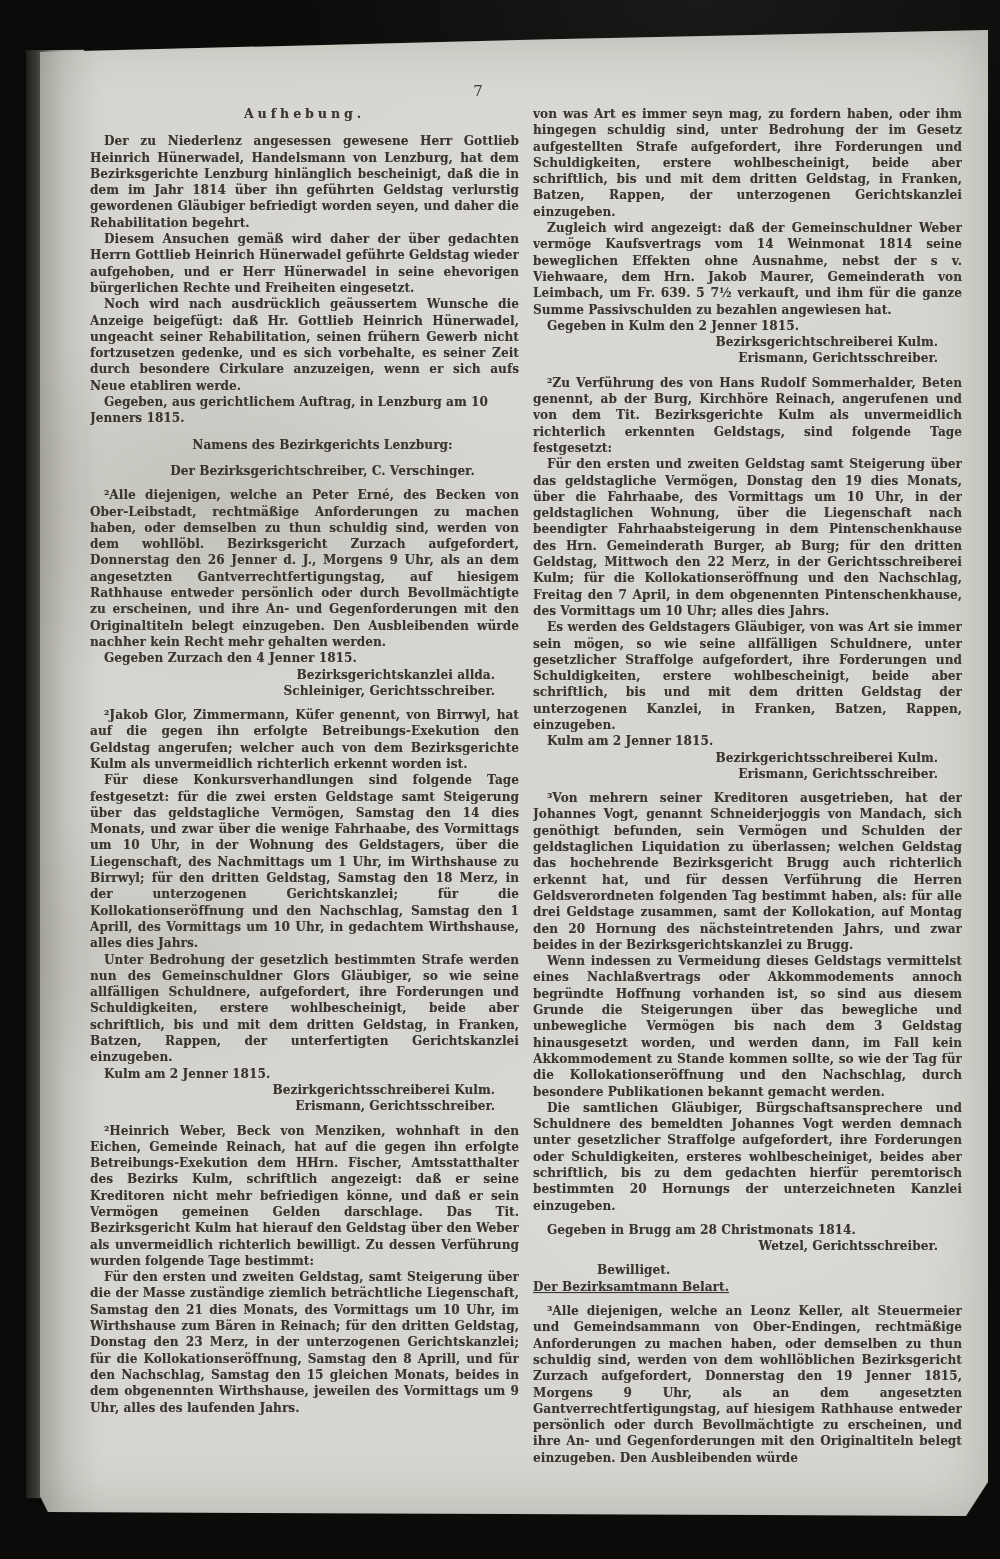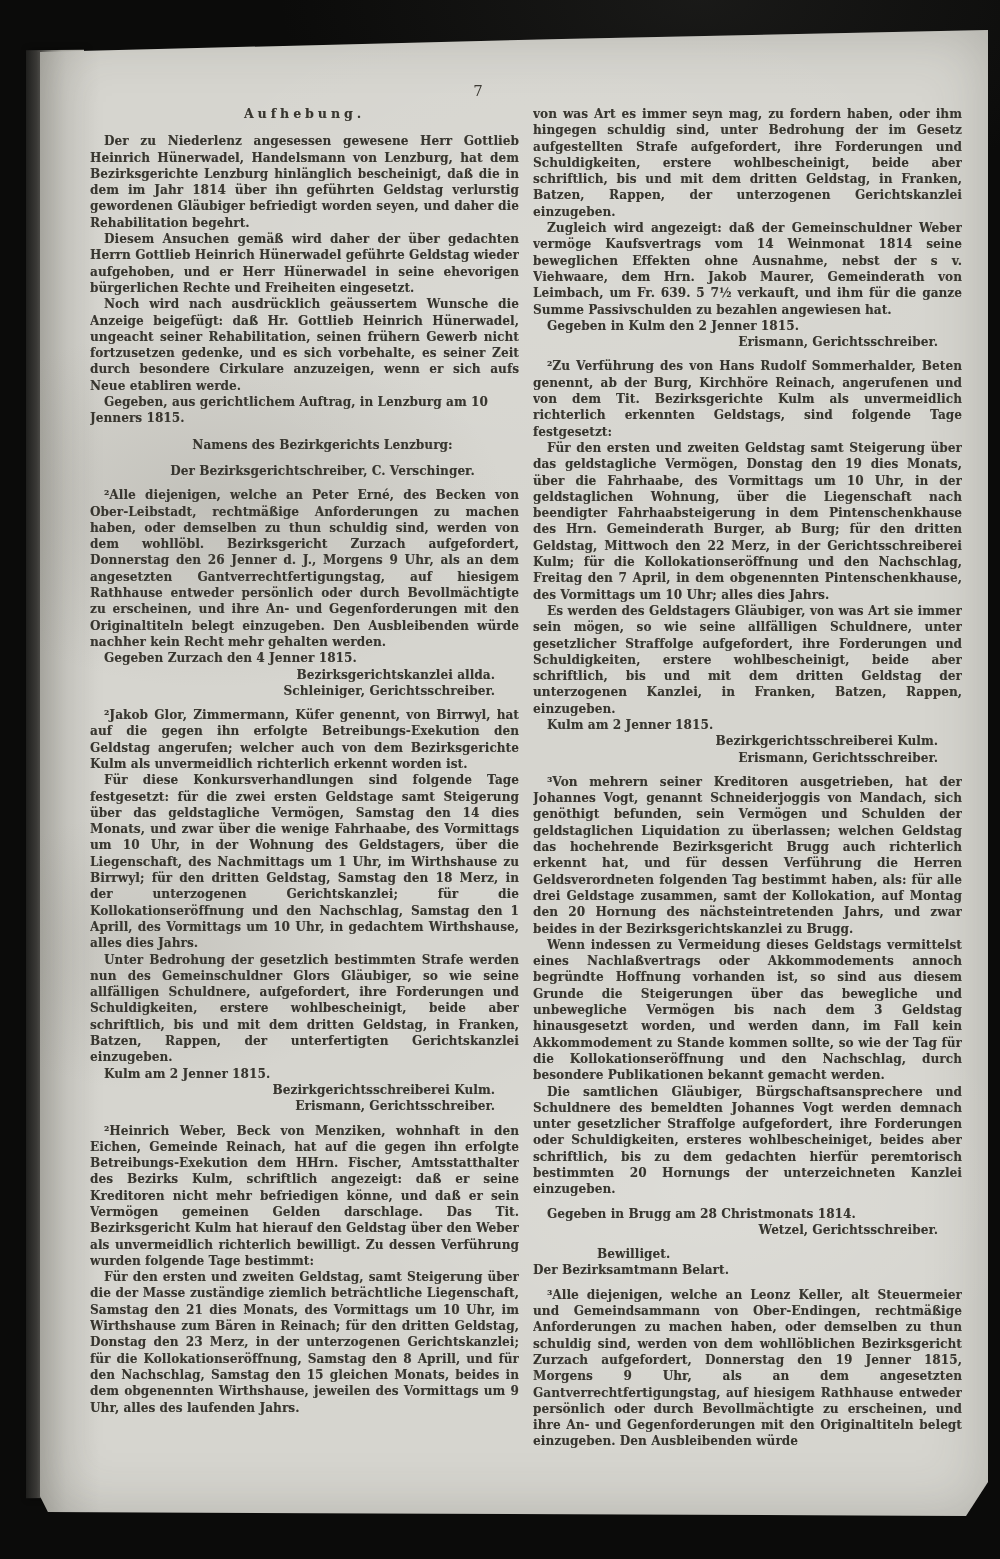--- a/index.html
+++ b/index.html
@@ -46,21 +46,21 @@
     letter-spacing:.1px;
     text-shadow:.3px .3px .4px rgba(52,50,44,.35);
   }
   .heading{text-align:center;font-size:12.5px;letter-spacing:4px;margin-bottom:11px;}
   .para{text-align:justify;text-indent:14px;}
   .noindent{text-indent:0;}
   .date{text-indent:14px;}
   .center{text-align:center;padding-left:36px;margin-top:10px;}
   .sig{text-align:right;padding-right:24px;}
   .plain{padding-left:64px;}
-  .plain2{padding-left:0;}
+  .plain2{padding-left:0;text-decoration:underline;}
   .gap{margin-top:8px;}
 </style>
 </head>
 <body>
 
 <div class="stage">
   <div class="page-edge"></div>
   <div class="paper">
     <div class="pagenum">7</div>
     <div class="cols">
@@ -82,20 +82,21 @@
           <div class="blk date">Kulm am 2 Jenner 1815.</div>
           <div class="blk sig">Bezirkgerichtsschreiberei Kulm.</div>
           <div class="blk sig">Erismann, Gerichtsschreiber.</div>
           <div class="blk para gap">²Heinrich Weber, Beck von Menziken, wohnhaft in den Eichen, Gemeinde Reinach, hat auf die gegen ihn erfolgte Betreibungs-Exekution dem HHrn. Fischer, Amtsstatthalter des Bezirks Kulm, schriftlich angezeigt: daß er seine Kreditoren nicht mehr befriedigen könne, und daß er sein Vermögen gemeinen Gelden darschlage. Das Tit. Bezirksgericht Kulm hat hierauf den Geldstag über den Weber als unvermeidlich richterlich bewilligt. Zu dessen Verführung wurden folgende Tage bestimmt:</div>
           <div class="blk para">Für den ersten und zweiten Geldstag, samt Steigerung über die der Masse zuständige ziemlich beträchtliche Liegenschaft, Samstag den 21 dies Monats, des Vormittags um 10 Uhr, im Wirthshause zum Bären in Reinach; für den dritten Geldstag, Donstag den 23 Merz, in der unterzogenen Gerichtskanzlei; für die Kollokationseröffnung, Samstag den 8 Aprill, und für den Nachschlag, Samstag den 15 gleichen Monats, beides in dem obgenennten Wirthshause, jeweilen des Vormittags um 9 Uhr, alles des laufenden Jahrs.</div>
         </div>
       <div class="col" id="col-right">
           <div class="blk para noindent">von was Art es immer seyn mag, zu fordern haben, oder ihm hingegen schuldig sind, unter Bedrohung der im Gesetz aufgestellten Strafe aufgefordert, ihre Forderungen und Schuldigkeiten, erstere wohlbescheinigt, beide aber schriftlich, bis und mit dem dritten Geldstag, in Franken, Batzen, Rappen, der unterzogenen Gerichtskanzlei einzugeben.</div>
           <div class="blk para">Zugleich wird angezeigt: daß der Gemeinschuldner Weber vermöge Kaufsvertrags vom 14 Weinmonat 1814 seine beweglichen Effekten ohne Ausnahme, nebst der s v. Viehwaare, dem Hrn. Jakob Maurer, Gemeinderath von Leimbach, um Fr. 639. 5 7½ verkauft, und ihm für die ganze Summe Passivschulden zu bezahlen angewiesen hat.</div>
           <div class="blk date">Gegeben in Kulm den 2 Jenner 1815.</div>
+          <div class="blk sig">Bezirksgerichtschreiberei Kulm.</div>
           <div class="blk sig">Erismann, Gerichtsschreiber.</div>
           <div class="blk para gap">²Zu Verführung des von Hans Rudolf Sommerhalder, Beten genennt, ab der Burg, Kirchhöre Reinach, angerufenen und von dem Tit. Bezirksgerichte Kulm als unvermeidlich richterlich erkennten Geldstags, sind folgende Tage festgesetzt:</div>
           <div class="blk para">Für den ersten und zweiten Geldstag samt Steigerung über das geldstagliche Vermögen, Donstag den 19 dies Monats, über die Fahrhaabe, des Vormittags um 10 Uhr, in der geldstaglichen Wohnung, über die Liegenschaft nach beendigter Fahrhaabsteigerung in dem Pintenschenkhause des Hrn. Gemeinderath Burger, ab Burg; für den dritten Geldstag, Mittwoch den 22 Merz, in der Gerichtsschreiberei Kulm; für die Kollokationseröffnung und den Nachschlag, Freitag den 7 April, in dem obgenennten Pintenschenkhause, des Vormittags um 10 Uhr; alles dies Jahrs.</div>
           <div class="blk para">Es werden des Geldstagers Gläubiger, von was Art sie immer sein mögen, so wie seine allfälligen Schuldnere, unter gesetzlicher Straffolge aufgefordert, ihre Forderungen und Schuldigkeiten, erstere wohlbescheinigt, beide aber schriftlich, bis und mit dem dritten Geldstag der unterzogenen Kanzlei, in Franken, Batzen, Rappen, einzugeben.</div>
           <div class="blk date">Kulm am 2 Jenner 1815.</div>
           <div class="blk sig">Bezirkgerichtsschreiberei Kulm.</div>
           <div class="blk sig">Erismann, Gerichtsschreiber.</div>
           <div class="blk para gap">³Von mehrern seiner Kreditoren ausgetrieben, hat der Johannes Vogt, genannt Schneiderjoggis von Mandach, sich genöthigt befunden, sein Vermögen und Schulden der geldstaglichen Liquidation zu überlassen; welchen Geldstag das hochehrende Bezirksgericht Brugg auch richterlich erkennt hat, und für dessen Verführung die Herren Geldsverordneten folgenden Tag bestimmt haben, als: für alle drei Geldstage zusammen, samt der Kollokation, auf Montag den 20 Hornung des nächsteintretenden Jahrs, und zwar beides in der Bezirksgerichtskanzlei zu Brugg.</div>
           <div class="blk para">Wenn indessen zu Vermeidung dieses Geldstags vermittelst eines Nachlaßvertrags oder Akkommodements annoch begründte Hoffnung vorhanden ist, so sind aus diesem Grunde die Steigerungen über das bewegliche und unbewegliche Vermögen bis nach dem 3 Geldstag hinausgesetzt worden, und werden dann, im Fall kein Akkommodement zu Stande kommen sollte, so wie der Tag für die Kollokationseröffnung und den Nachschlag, durch besondere Publikationen bekannt gemacht werden.</div>
           <div class="blk para">Die samtlichen Gläubiger, Bürgschaftsansprechere und Schuldnere des bemeldten Johannes Vogt werden demnach unter gesetzlicher Straffolge aufgefordert, ihre Forderungen oder Schuldigkeiten, ersteres wohlbescheiniget, beides aber schriftlich, bis zu dem gedachten hierfür peremtorisch bestimmten 20 Hornungs der unterzeichneten Kanzlei einzugeben.</div>

